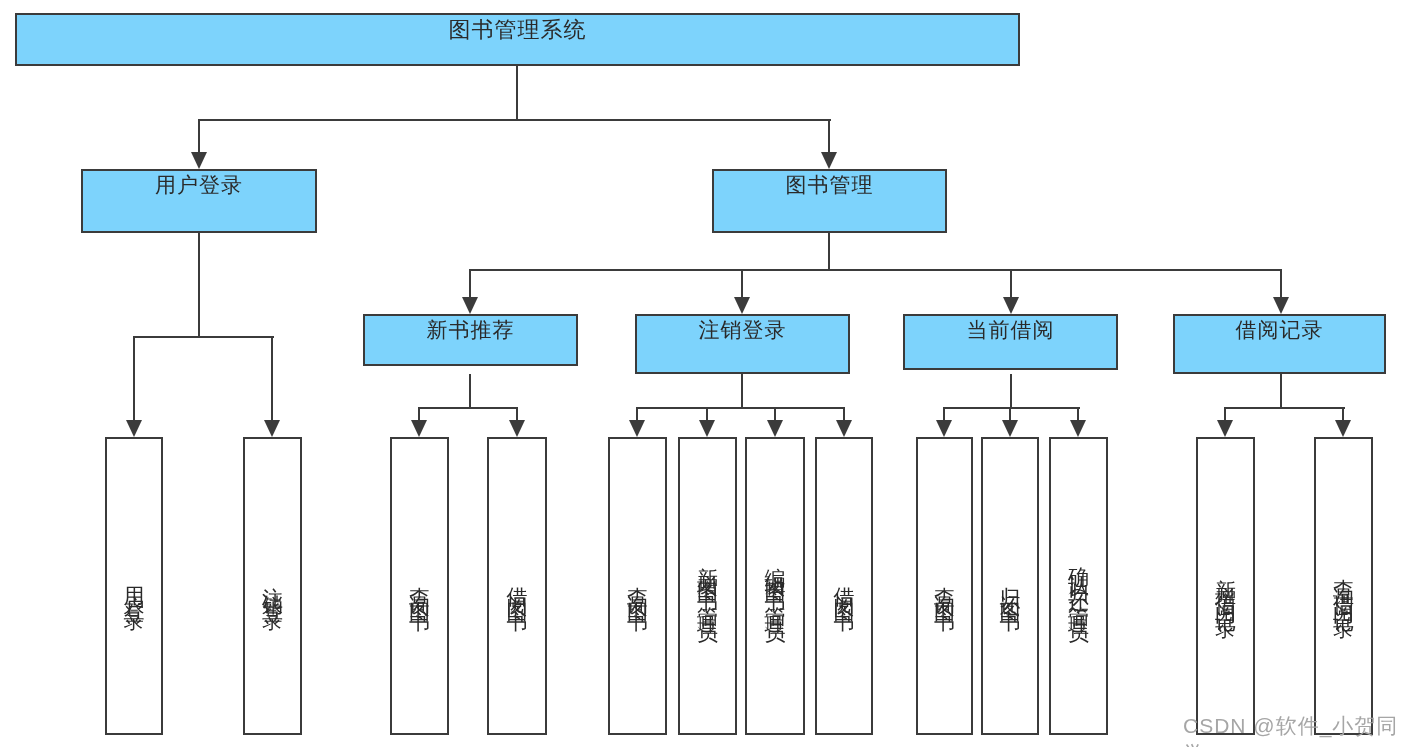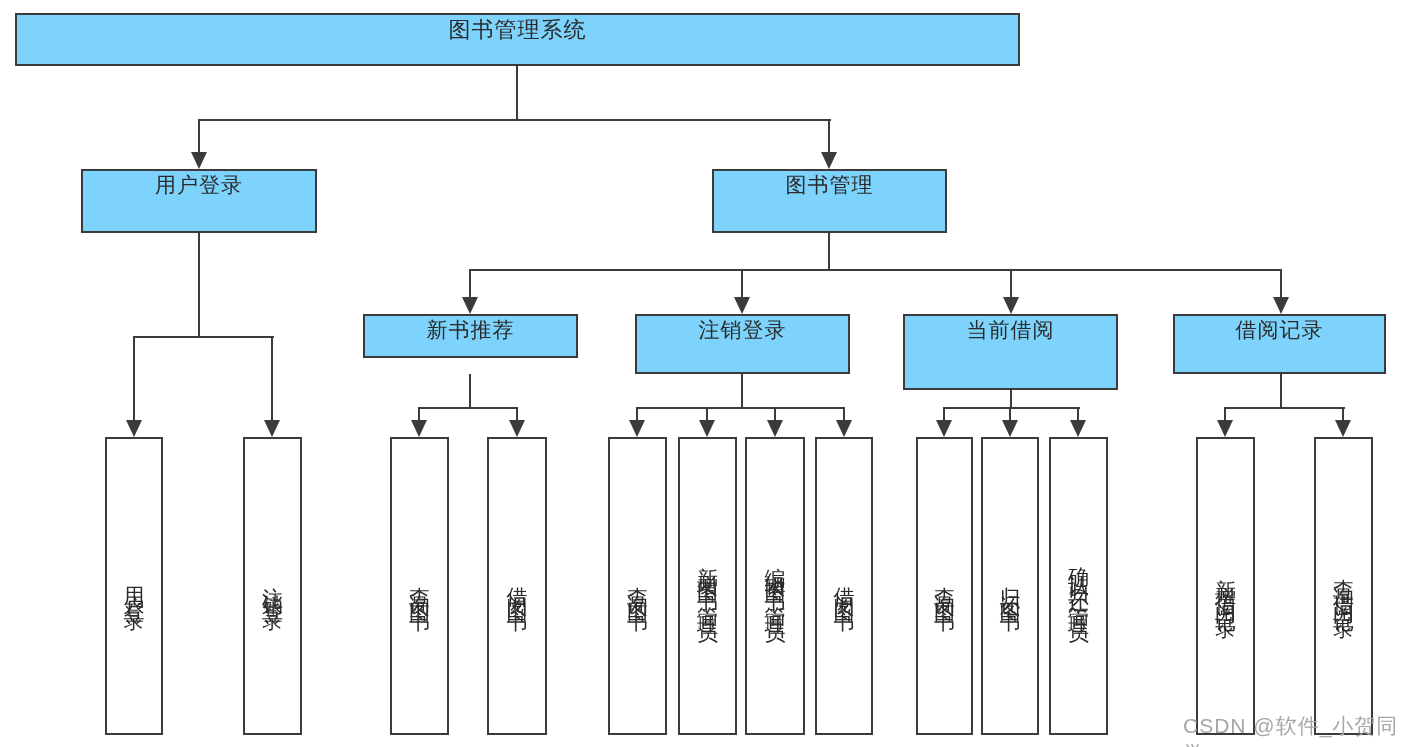--- a/index.html
+++ b/index.html
@@ -119,27 +119,27 @@
     <span>图书管理系统</span>
   </div>
 
   <div class="hbox" style="left:81px;top:169px;width:236px;height:64px">
     <span>用户登录</span>
   </div>
   <div class="hbox" style="left:712px;top:169px;width:235px;height:64px">
     <span>图书管理</span>
   </div>
 
-  <div class="hbox" style="left:363px;top:314px;width:215px;height:44px">
+  <div class="hbox" style="left:363px;top:314px;width:215px;height:52px">
     <span>新书推荐</span>
   </div>
   <div class="hbox" style="left:635px;top:314px;width:215px;height:60px">
     <span>注销登录</span>
   </div>
-  <div class="hbox" style="left:903px;top:314px;width:215px;height:76px">
+  <div class="hbox" style="left:903px;top:314px;width:215px;height:56px">
     <span>当前借阅</span>
   </div>
   <div class="hbox" style="left:1173px;top:314px;width:213px;height:60px">
     <span>借阅记录</span>
   </div>
 
   <div class="vbox" style="left:105px;top:437px;width:58px;height:298px">
     <span class="vtext">用户登录</span>
   </div>
   <div class="vbox" style="left:243px;top:437px;width:59px;height:298px">

